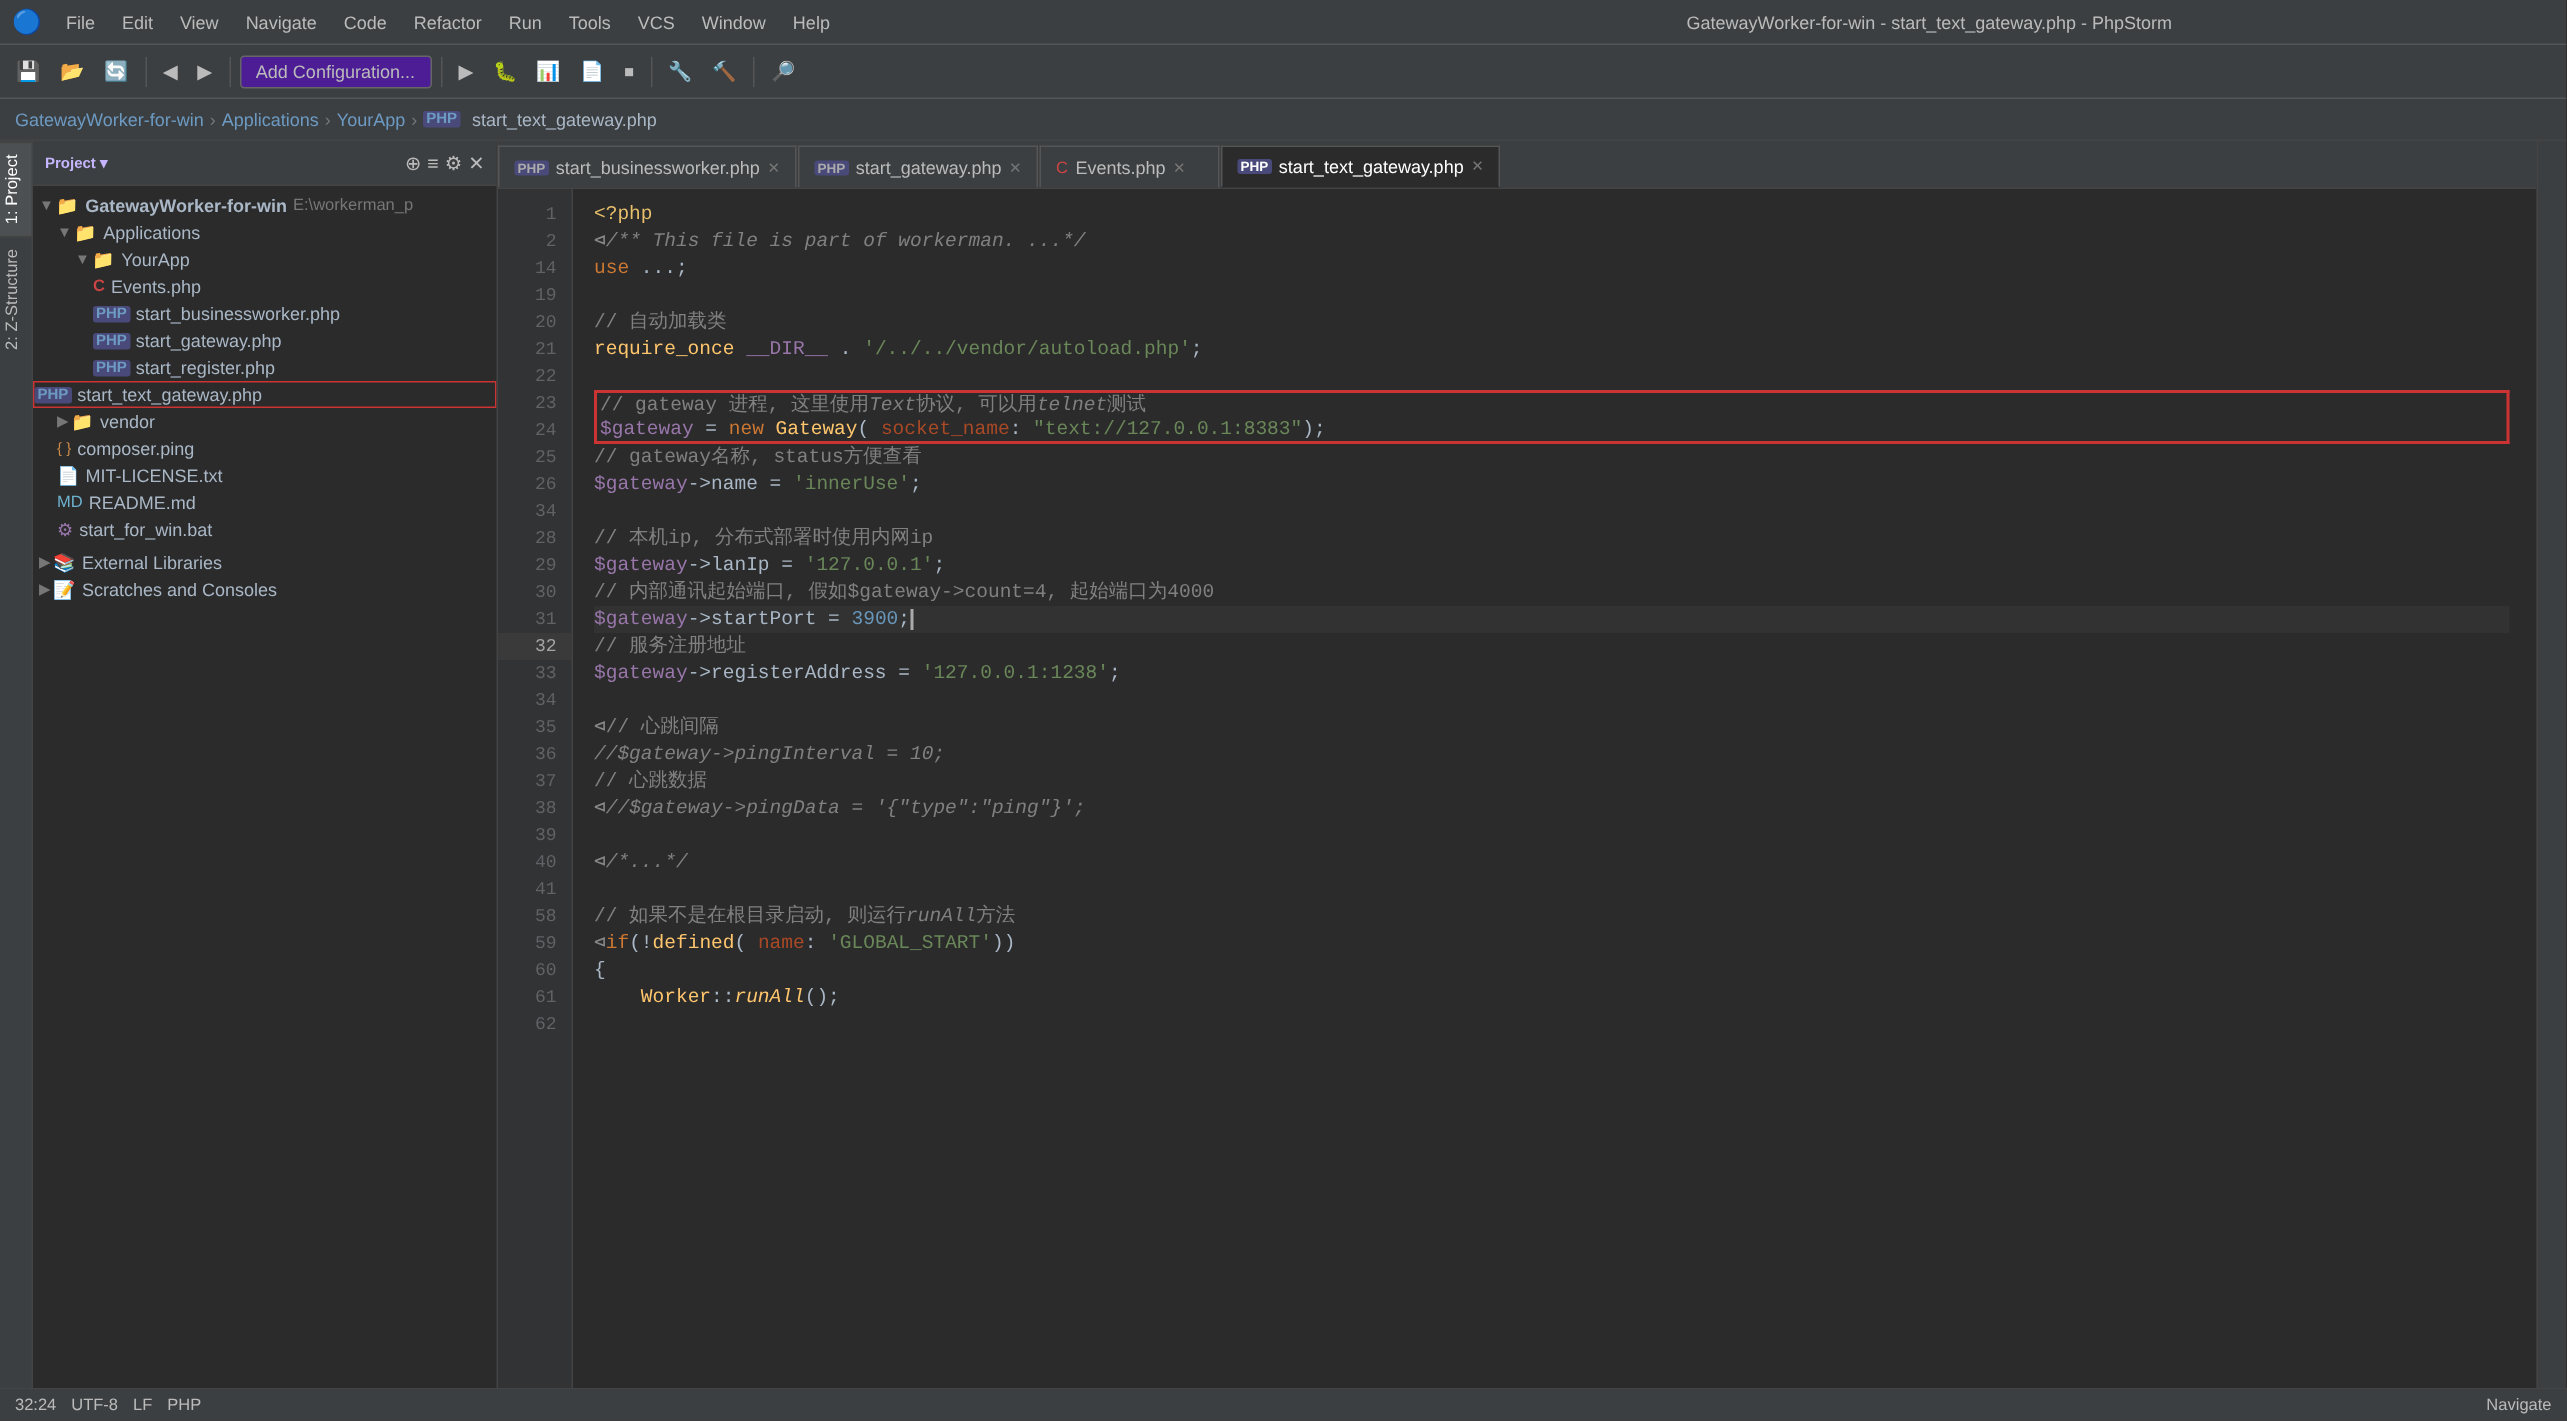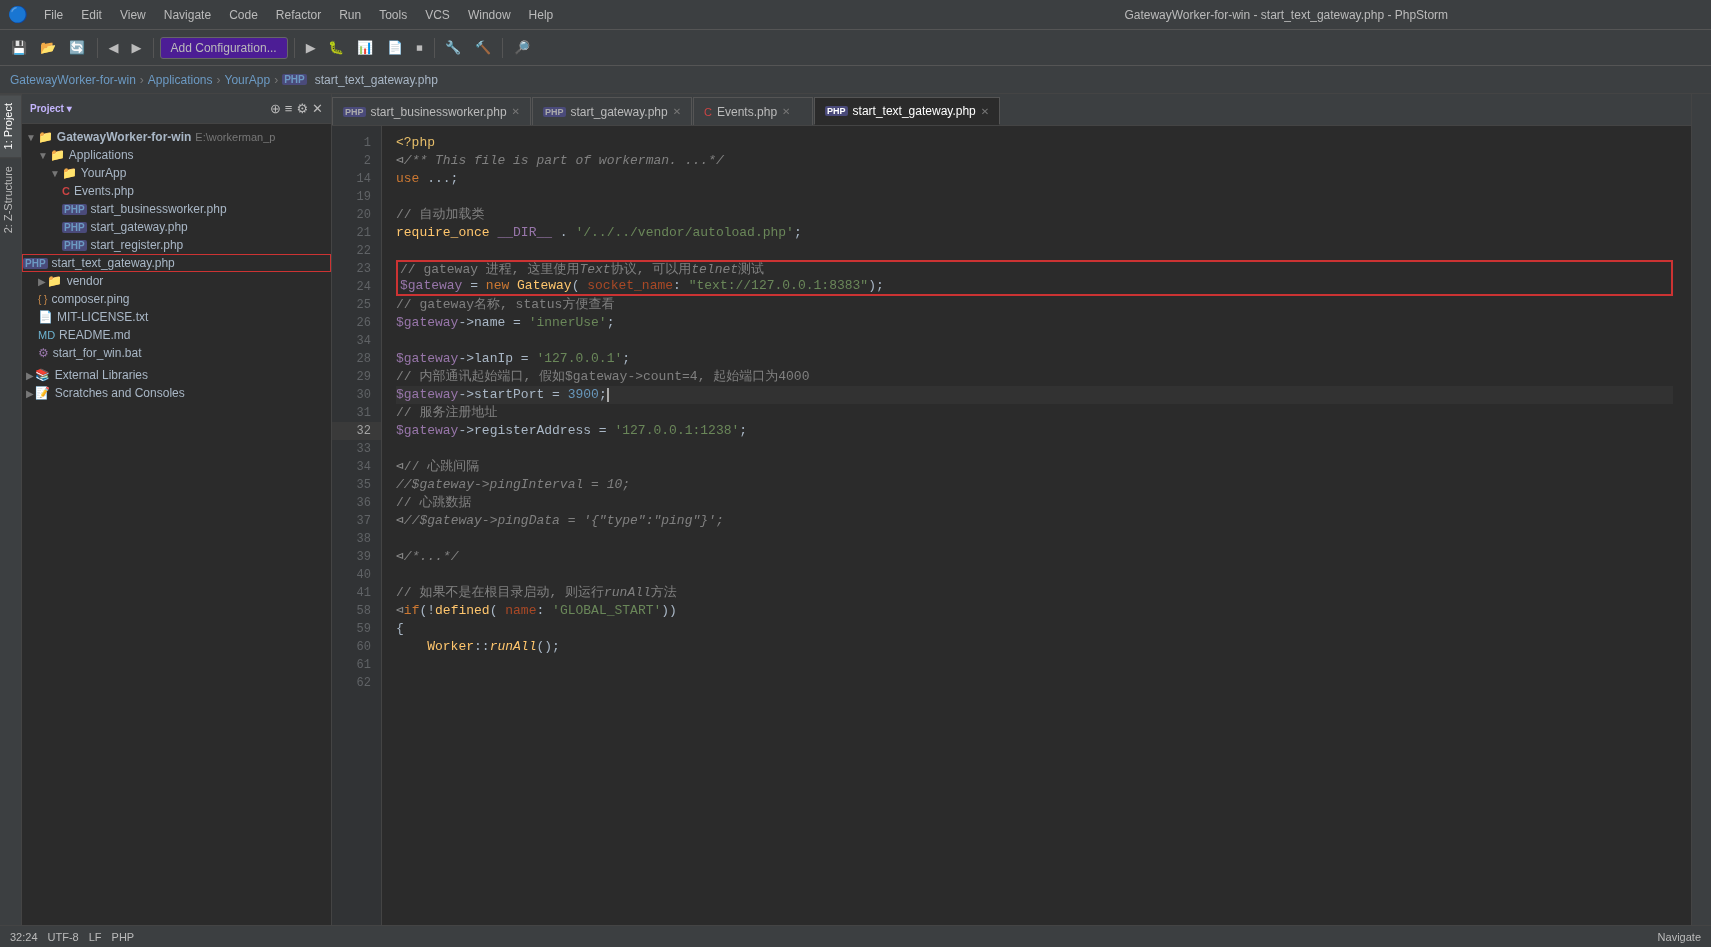--- a/index.html
+++ b/index.html
@@ -369,20 +369,23 @@
           <span class="var">$gateway</span>
           <span class="punc">-&gt;</span>
           <span style="color:#a9b7c6;">name</span>
           <span class="punc"> = </span>
           <span class="str">'innerUse'</span>
           <span class="punc">;</span>
         </div>
 
         <div class="code-line">&nbsp;</div>
 
+        <div class="code-line">
+          <span class="cmt-cn">// 本机ip, 分布式部署时使用内网ip</span>
+        </div>
 
         <div class="code-line">
           <span class="var">$gateway</span>
           <span class="punc">-&gt;</span>
           <span style="color:#a9b7c6;">lanIp</span>
           <span class="punc"> = </span>
           <span class="str">'127.0.0.1'</span>
           <span class="punc">;</span>
         </div>
 

